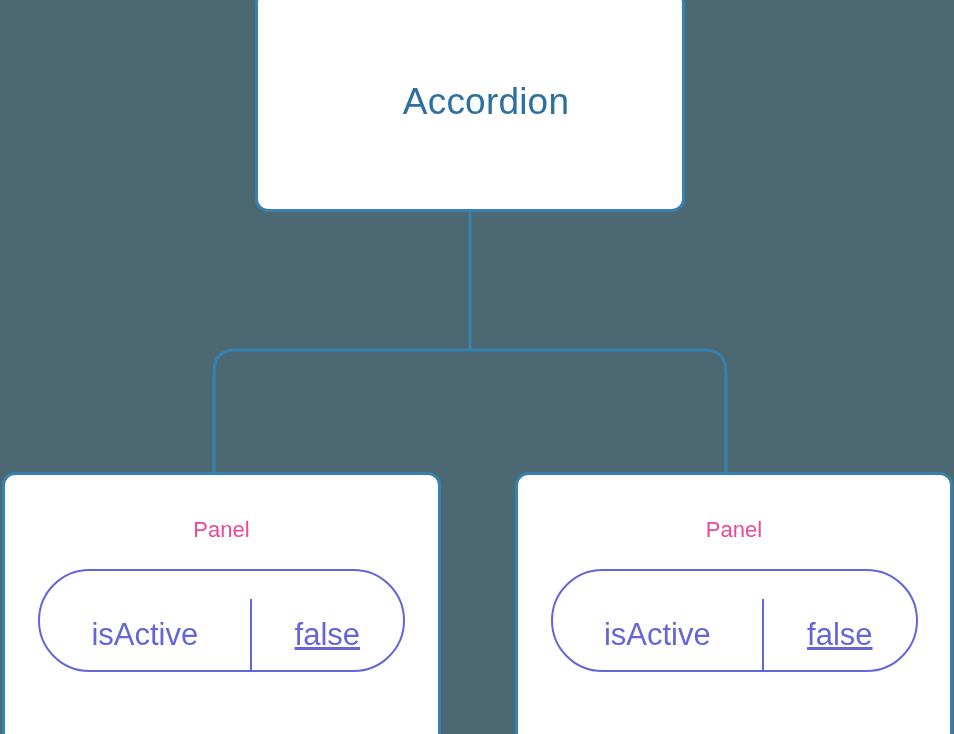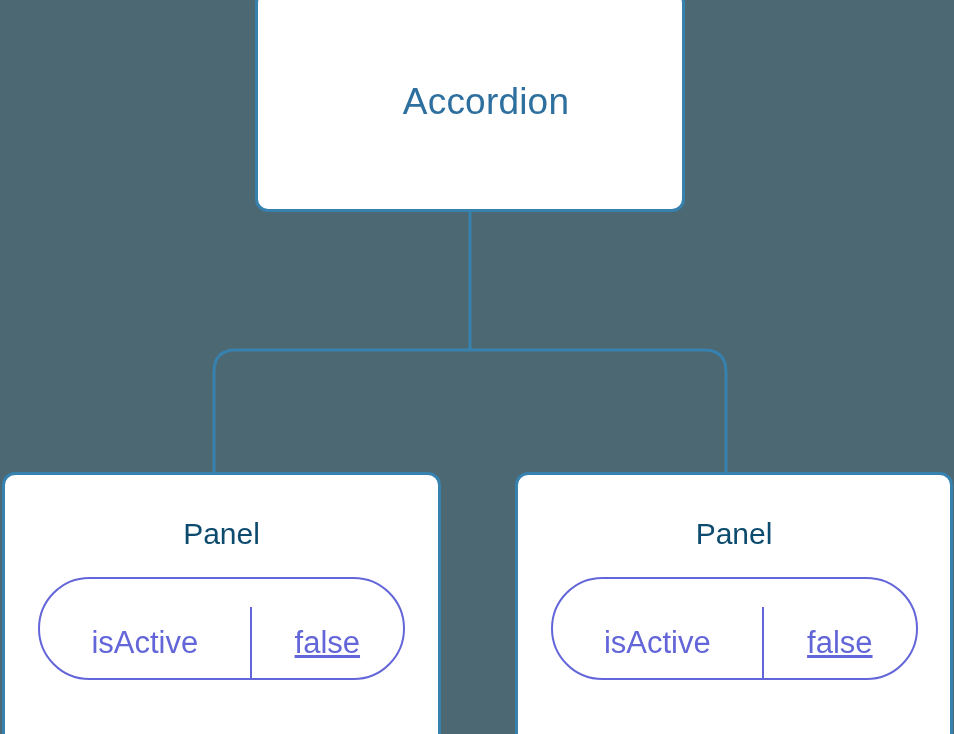--- a/index.html
+++ b/index.html
@@ -63,22 +63,22 @@
   
   .node-panel {
     top: 472px;
     height: 275px;
     padding-top: 44px;
   }
   #node-panel-left  { left: 2px;   width: 439px; }
   #node-panel-right { left: 515px; width: 438px; }
 
   .node-title-sm {
-    font-size: 30px;
-    color: #0c4a6e;
+    font-size: 22px;
+    color: #ec4899;
     line-height: 1;
     white-space: nowrap;
   }
 
   
   .pill {
     margin-top: 28px;
     width: 367px;
     height: 103px;
     border: 2px solid #6366d8;

